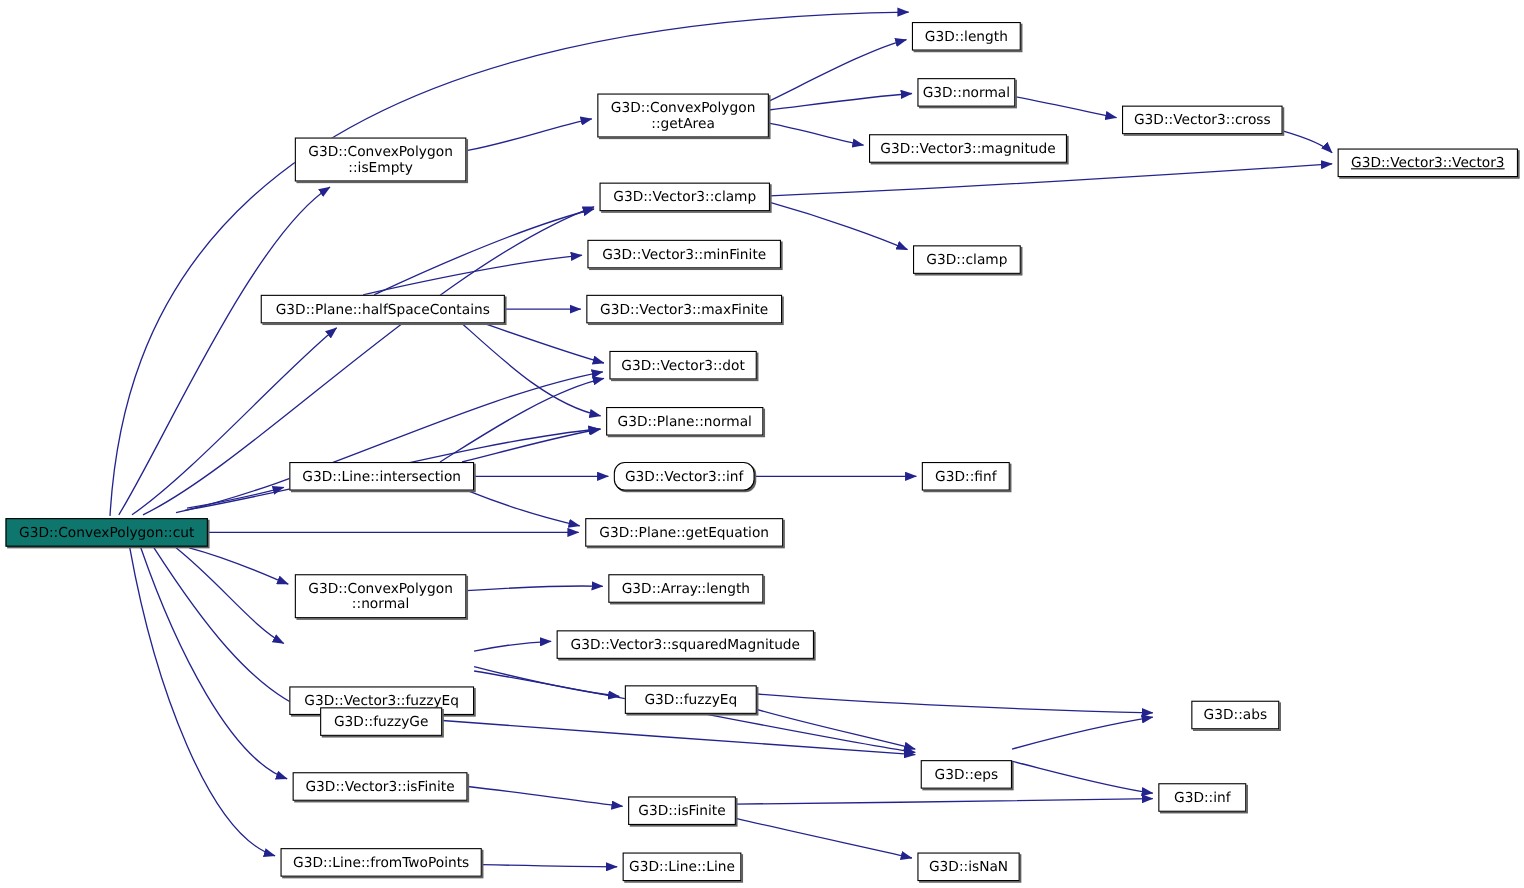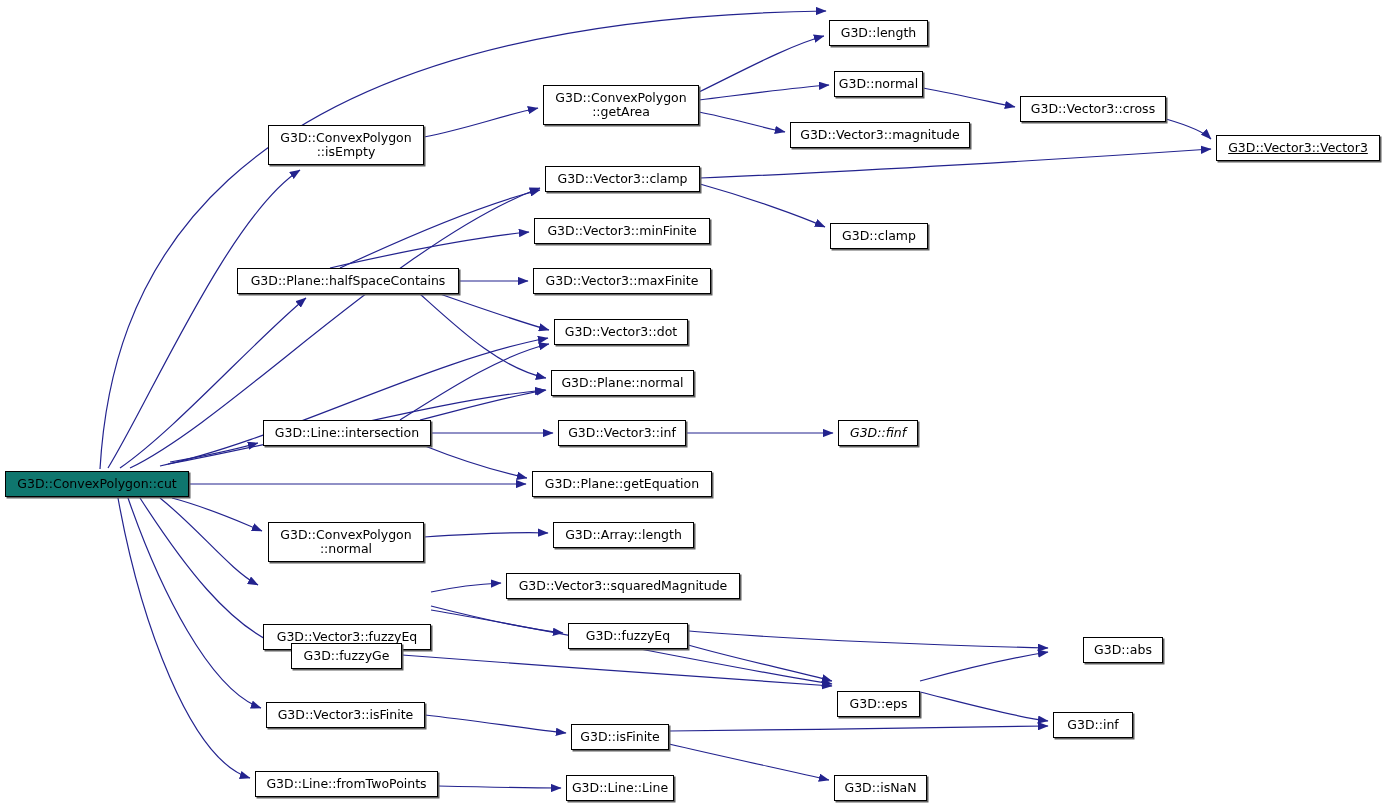--- a/index.html
+++ b/index.html
@@ -116,32 +116,32 @@
       <div class="node" style="left: 291px; top: 643px; width: 111px; height: 26px;"><span class="node-label">G3D::fuzzyGe</span></div>
       <div class="node" style="left: 266px; top: 702px; width: 159px; height: 26px;"><span class="node-label">G3D::Vector3::isFinite</span></div>
       <div class="node" style="left: 255px; top: 771px; width: 183px; height: 26px;"><span class="node-label">G3D::Line::fromTwoPoints</span></div>
       <div class="node" style="left: 543px; top: 85px; width: 156px; height: 40px;"><span class="node-label">G3D::ConvexPolygon
 ::getArea</span></div>
       <div class="node" style="left: 545px; top: 166px; width: 155px; height: 26px;"><span class="node-label">G3D::Vector3::clamp</span></div>
       <div class="node" style="left: 534px; top: 218px; width: 176px; height: 26px;"><span class="node-label">G3D::Vector3::minFinite</span></div>
       <div class="node" style="left: 533px; top: 268px; width: 178px; height: 26px;"><span class="node-label">G3D::Vector3::maxFinite</span></div>
       <div class="node" style="left: 554px; top: 319px; width: 134px; height: 26px;"><span class="node-label">G3D::Vector3::dot</span></div>
       <div class="node" style="left: 551px; top: 370px; width: 143px; height: 26px;"><span class="node-label">G3D::Plane::normal</span></div>
-      <div class="node" style="left: 558px; top: 420px; width: 128px; height: 26px;"><span class="node-label">G3D::Vector3::inf</span></div>
+      <div class="node" style="left: 558px; top: 420px; width: 128px; height: 26px; border-radius: 10px;"><span class="node-label">G3D::Vector3::inf</span></div>
       <div class="node" style="left: 532px; top: 471px; width: 180px; height: 26px;"><span class="node-label">G3D::Plane::getEquation</span></div>
       <div class="node" style="left: 553px; top: 522px; width: 141px; height: 26px;"><span class="node-label">G3D::Array::length</span></div>
       <div class="node" style="left: 506px; top: 573px; width: 234px; height: 26px;"><span class="node-label">G3D::Vector3::squaredMagnitude</span></div>
       <div class="node" style="left: 568px; top: 623px; width: 120px; height: 26px;"><span class="node-label">G3D::fuzzyEq</span></div>
       <div class="node" style="left: 571px; top: 724px; width: 98px; height: 26px;"><span class="node-label">G3D::isFinite</span></div>
       <div class="node" style="left: 566px; top: 775px; width: 108px; height: 26px;"><span class="node-label">G3D::Line::Line</span></div>
       <div class="node" style="left: 829px; top: 20px; width: 99px; height: 26px;"><span class="node-label">G3D::length</span></div>
       <div class="node" style="left: 834px; top: 71px; width: 89px; height: 26px;"><span class="node-label">G3D::normal</span></div>
       <div class="node" style="left: 790px; top: 122px; width: 180px; height: 26px;"><span class="node-label">G3D::Vector3::magnitude</span></div>
       <div class="node" style="left: 830px; top: 223px; width: 98px; height: 26px;"><span class="node-label">G3D::clamp</span></div>
-      <div class="node" style="left: 838px; top: 420px; width: 80px; height: 26px; font-style: italic;"><span class="node-label">G3D::finf</span></div>
+      <div class="node" style="left: 838px; top: 420px; width: 80px; height: 26px;"><span class="node-label">G3D::finf</span></div>
       <div class="node" style="left: 837px; top: 674px; width: 83px; height: 26px; margin-top: 17px;"><span class="node-label">G3D::eps</span></div>
       <div class="node" style="left: 834px; top: 775px; width: 93px; height: 26px;"><span class="node-label">G3D::isNaN</span></div>
       <div class="node" style="left: 1020px; top: 96px; width: 146px; height: 26px;"><span class="node-label">G3D::Vector3::cross</span></div>
       <div class="node" style="left: 1216px; top: 135px; width: 164px; height: 26px; text-decoration: underline;"><span class="node-label">G3D::Vector3::Vector3</span></div>
       <div class="node" style="left: 1083px; top: 637px; width: 80px; height: 26px;"><span class="node-label">G3D::abs</span></div>
       <div class="node" style="left: 1053px; top: 712px; width: 80px; height: 26px;"><span class="node-label">G3D::inf</span></div>
     </div>
 </div>
 
 </body></html>

